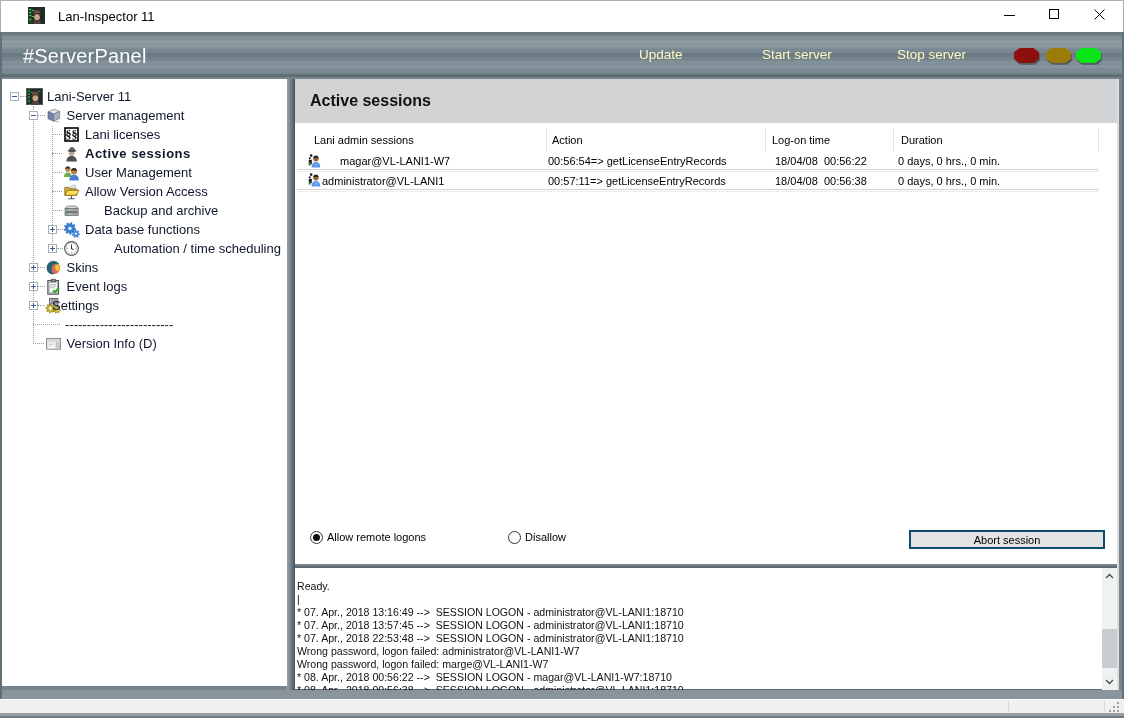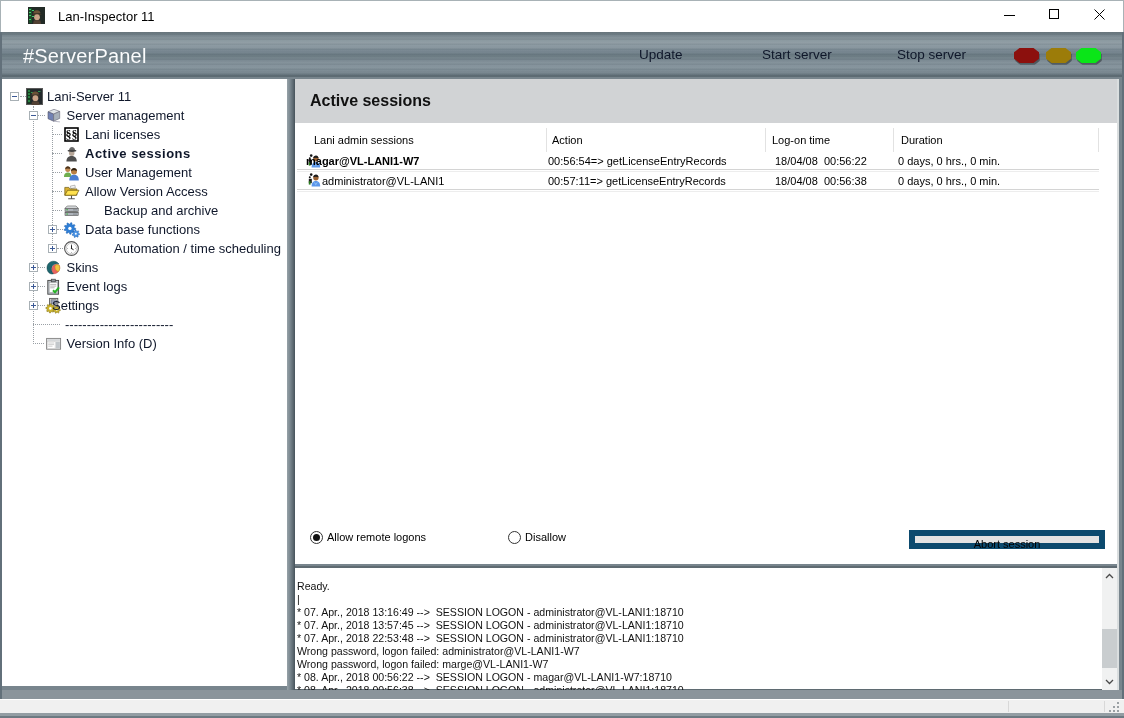--- a/index.html
+++ b/index.html
@@ -9,21 +9,21 @@
   
   #titlebar{left:0;top:0;width:1124px;height:32px;background:#ffffff;}
   #titletext{left:58px;top:9px;font-size:13px;color:#000;}
   
   #header{left:0;top:32px;width:1124px;height:44px;
     background:linear-gradient(180deg,#5e6c73 0px,#74838b 3px,#8c9aa1 9px,#8a98a0 14px,#71818b 20px,#687880 24px,#7c8b94 29px,#84929b 34px,#7d8c95 38px,#6e7d86 42px,#64737c 44px);}
   #headtex{left:0;top:32px;width:1124px;height:44px;
     background:repeating-linear-gradient(180deg,rgba(255,255,255,0.045) 0 1px,rgba(30,40,46,0.05) 2px 3px,rgba(255,255,255,0.02) 3px 5px);}
   #hline{left:0;top:75px;width:1124px;height:2px;background:#5d6b73;}
   #serverpanel{left:23px;top:45px;font-size:20px;color:#fbfcfd;letter-spacing:0.2px;}
-  .hlink{top:47px;font-size:13.5px;color:#0f172a;}
+  .hlink{top:47px;font-size:13.5px;color:#fef9c3;}
   .led{top:48px;width:25px;height:15px;clip-path:polygon(22% 0,78% 0,100% 28%,100% 72%,78% 100%,22% 100%,0 72%,0 28%);}
   
   #treepanel{left:2px;top:79px;width:285px;height:607px;background:#ffffff;}
   #divider{left:287px;top:79px;width:8px;height:611px;
     background:linear-gradient(90deg,#97a2a8 0%,#7d8a92 35%,#5d6a72 75%,#46525a 100%);}
   #maintitle{left:295px;top:79px;width:822px;height:44px;background:#d1d3d5;}
   #maintitletext{left:15px;top:13px;font-size:16px;font-weight:bold;color:#111;}
   #mainwhite{left:295px;top:123px;width:822px;height:441px;background:#ffffff;}
   #logbox{left:295px;top:566px;width:822px;height:124px;background:#ffffff;border-top:2px solid #5f6b72;border-bottom:1px solid #5f6b72;box-sizing:border-box;}
   #statusbar{left:0;top:699px;width:1124px;height:14px;background:#f0f0f0;border-top:1px solid #fff;}
@@ -38,21 +38,21 @@
   
   .th{position:absolute;font-size:11px;color:#000;white-space:nowrap;}
   .vsep{position:absolute;width:1px;background:#e2e2e2;}
   .rowline1{position:absolute;height:1px;background:#d4d4d4;}
   .rowline2{position:absolute;height:1px;background:#ededed;}
   .cell{position:absolute;font-size:11px;color:#000;white-space:nowrap;}
   
   .radio{position:absolute;width:13px;height:13px;border-radius:50%;border:1px solid #333;background:#fff;box-sizing:border-box;}
   .radio.sel:before{content:"";position:absolute;left:2px;top:2px;width:7px;height:7px;border-radius:50%;background:#111;}
   .rlabel{position:absolute;font-size:11px;color:#000;white-space:nowrap;}
-  #abortbtn{left:909px;top:530px;width:196px;height:19px;background:#e3e3e3;border:6px solid #0c4a6e;box-sizing:border-box;
+  #abortbtn{left:909px;top:530px;width:196px;height:19px;background:#e3e3e3;border:2px solid #0c4a6e;box-sizing:border-box;
     text-align:center;font-size:11px;color:#000;line-height:17px;}
   
   #logtext{left:297px;top:580px;width:800px;height:110px;font-size:10.6px;line-height:13px;color:#111;white-space:pre;overflow:hidden;}
   #scroll{left:1102px;top:568px;width:15px;height:122px;background:#f0f1f1;}
   #thumb{left:0px;top:61px;width:15px;height:39px;background:#c9cdcf;}
   .chev{position:absolute;left:3px;width:9px;height:9px;}
   
   .wbtn{position:absolute;top:0;width:46px;height:32px;}
 </style>
 </head>
@@ -254,21 +254,21 @@
 <svg class="abs" style="left:308px;top:154px" width="14" height="14" viewBox="0 0 14 14" id="sess1">
   <circle cx="3.2" cy="1.6" r="1.3" fill="#151515"></circle>
     <circle cx="1.8" cy="4.2" r="1" fill="#151515"></circle>
   <rect x="0.8" y="5.8" width="3" height="4.4" fill="#1a1a1a"></rect>
   <rect x="0.8" y="8.2" width="1.8" height="3.4" fill="#2c7d1e"></rect>
   <path d="M3.6 13.6 C3.6 9.6 5.4 8 7.8 8 C10.4 8 12.2 9.6 12.2 13.6 Z" fill="#5d97ea"></path>
   <path d="M5.5 8.6 L7.8 10.4 L10 8.6 L7.8 12.6 Z" fill="#8fc0f4"></path>
   <circle cx="7.9" cy="4.8" r="2.7" fill="#9a6234"></circle>
   <path d="M5.2 4.3 C5.2 2.3 7 1.4 8 1.5 C9.7 1.7 10.6 3.1 10.5 4.3 C9.1 3.4 6.5 3.4 5.2 4.3 Z" fill="#1c1c1c"></path>
 </svg>
-<div class="cell" style="left:306px;top:155px;font-weight:bold;">magar@VL-LANI1-W7</div>
+<div class="cell" style="left:340px;top:155px;">magar@VL-LANI1-W7</div>
 <div class="cell" style="left:548px;top:155px;">00:56:54=&gt; getLicenseEntryRecords</div>
 <div class="cell" style="left:775px;top:155px;">18/04/08&nbsp;&nbsp;00:56:22</div>
 <div class="cell" style="left:898px;top:155px;">0 days, 0 hrs., 0 min.</div>
 <div class="rowline1" style="left:297px;top:169px;width:802px;"></div>
 <div class="rowline2" style="left:297px;top:171px;width:802px;"></div>
 
 <svg class="abs" style="left:308px;top:173px" width="14" height="14" viewBox="0 0 14 14">
   <use href="#s2"></use>
   <circle cx="3.2" cy="1.6" r="1.3" fill="#151515"></circle>
     <circle cx="1.8" cy="4.2" r="1" fill="#151515"></circle>

